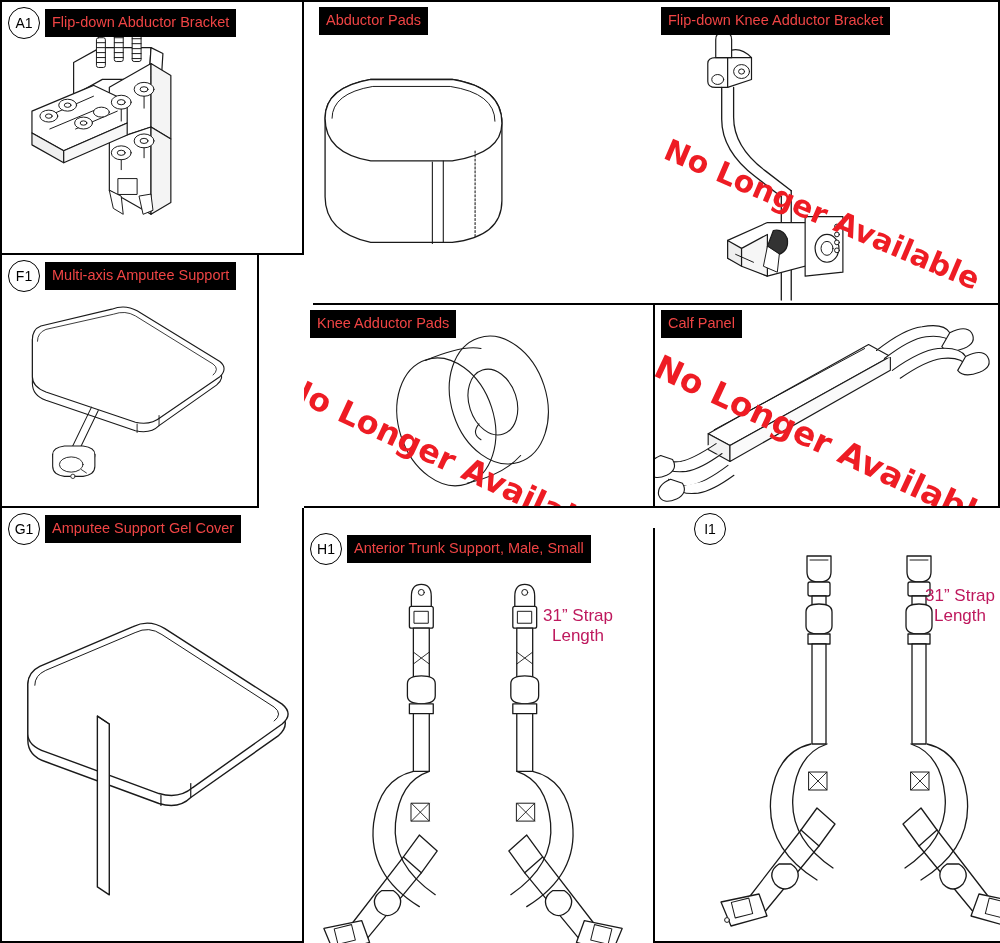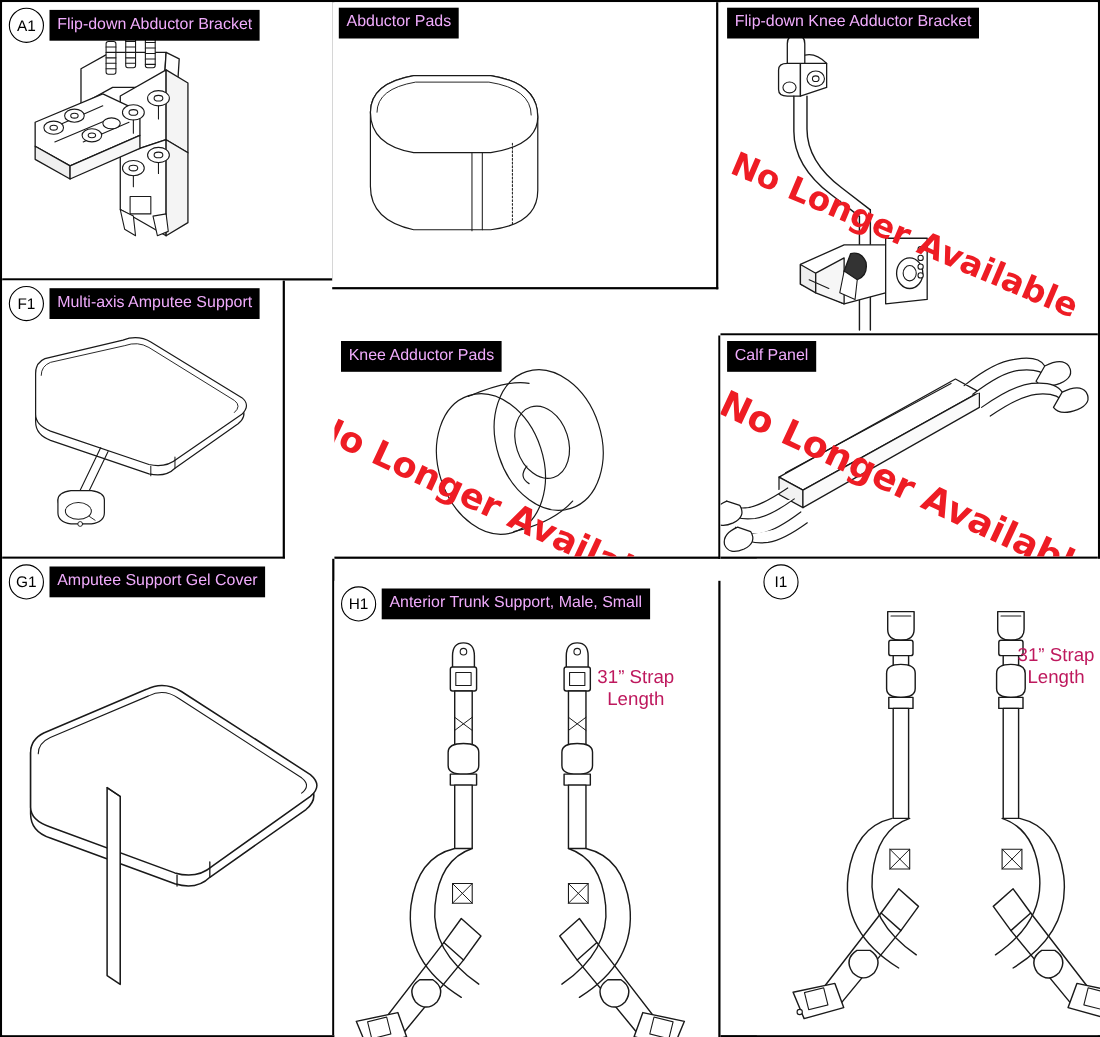--- a/index.html
+++ b/index.html
@@ -12,21 +12,21 @@
   .panel{position:absolute;box-sizing:border-box;overflow:hidden;background:#fff;}
   .b-r{border-right:2px solid #000;}
   .b-b{border-bottom:2px solid #000;}
 
   
   .hdr{position:absolute;top:5px;left:6px;display:flex;align-items:center;
        gap:5px;z-index:6;}
   .badge{width:30px;height:30px;border:1.6px solid #000;border-radius:50%;
          display:flex;align-items:center;justify-content:center;
          font-size:14px;color:#000;background:#fff;flex:none;line-height:1;}
-  .plate{background:#000;color:#f0abfc;font-size:14.5px;line-height:1;
+  .plate{background:#000;color:#ef4444;font-size:14.5px;line-height:1;
          padding:6px 7px 7px 7px;white-space:nowrap;}
 
   
   .nla{position:absolute;color:#ee1c24;font-weight:bold;white-space:nowrap;
        z-index:5;pointer-events:none;font-family:"DejaVu Sans",sans-serif;}
 
   
   .art{position:absolute;inset:0;z-index:2;}
   .art svg{width:100%;height:100%;display:block;}
 
@@ -95,21 +95,21 @@
           </g>
 
           <rect x="117" y="178" width="19" height="16" stroke-width="1"></rect>
           <path d="M108 190 L112 208 L122 214 L120 196 Z" stroke-width="1"></path>
           <path d="M138 196 L142 214 L152 210 L150 194 Z" stroke-width="1"></path>
         </g>
       </svg>
     </div>
   </div>
 
-  <div class="panel b-r b-b" style="left:300px;top:0;width:351px;height:261px;">
+  <div class="panel b-r b-b" style="left:311px;top:0;width:351px;height:303px;">
     <div class="hdr">
       <span class="plate">Abductor Pads</span>
     </div>
     <div class="art">
       <svg viewBox="0 0 351 303" fill="none" stroke="#1a1a1a" stroke-width="1.3" stroke-linejoin="round" stroke-linecap="round">
         <g fill="#fff">
           <path d="M12 117 L12 196 Q12 232 58 242 L140 242 Q190 236 190 200 L190 122
                    Q190 86 140 78 L58 78 Q12 86 12 117 Z"></path>
           <path d="M12 117 Q12 86 58 78 L140 78 Q190 86 190 122 Q190 152 140 160
                    L58 160 Q12 152 12 117 Z" fill="#fff"></path>

